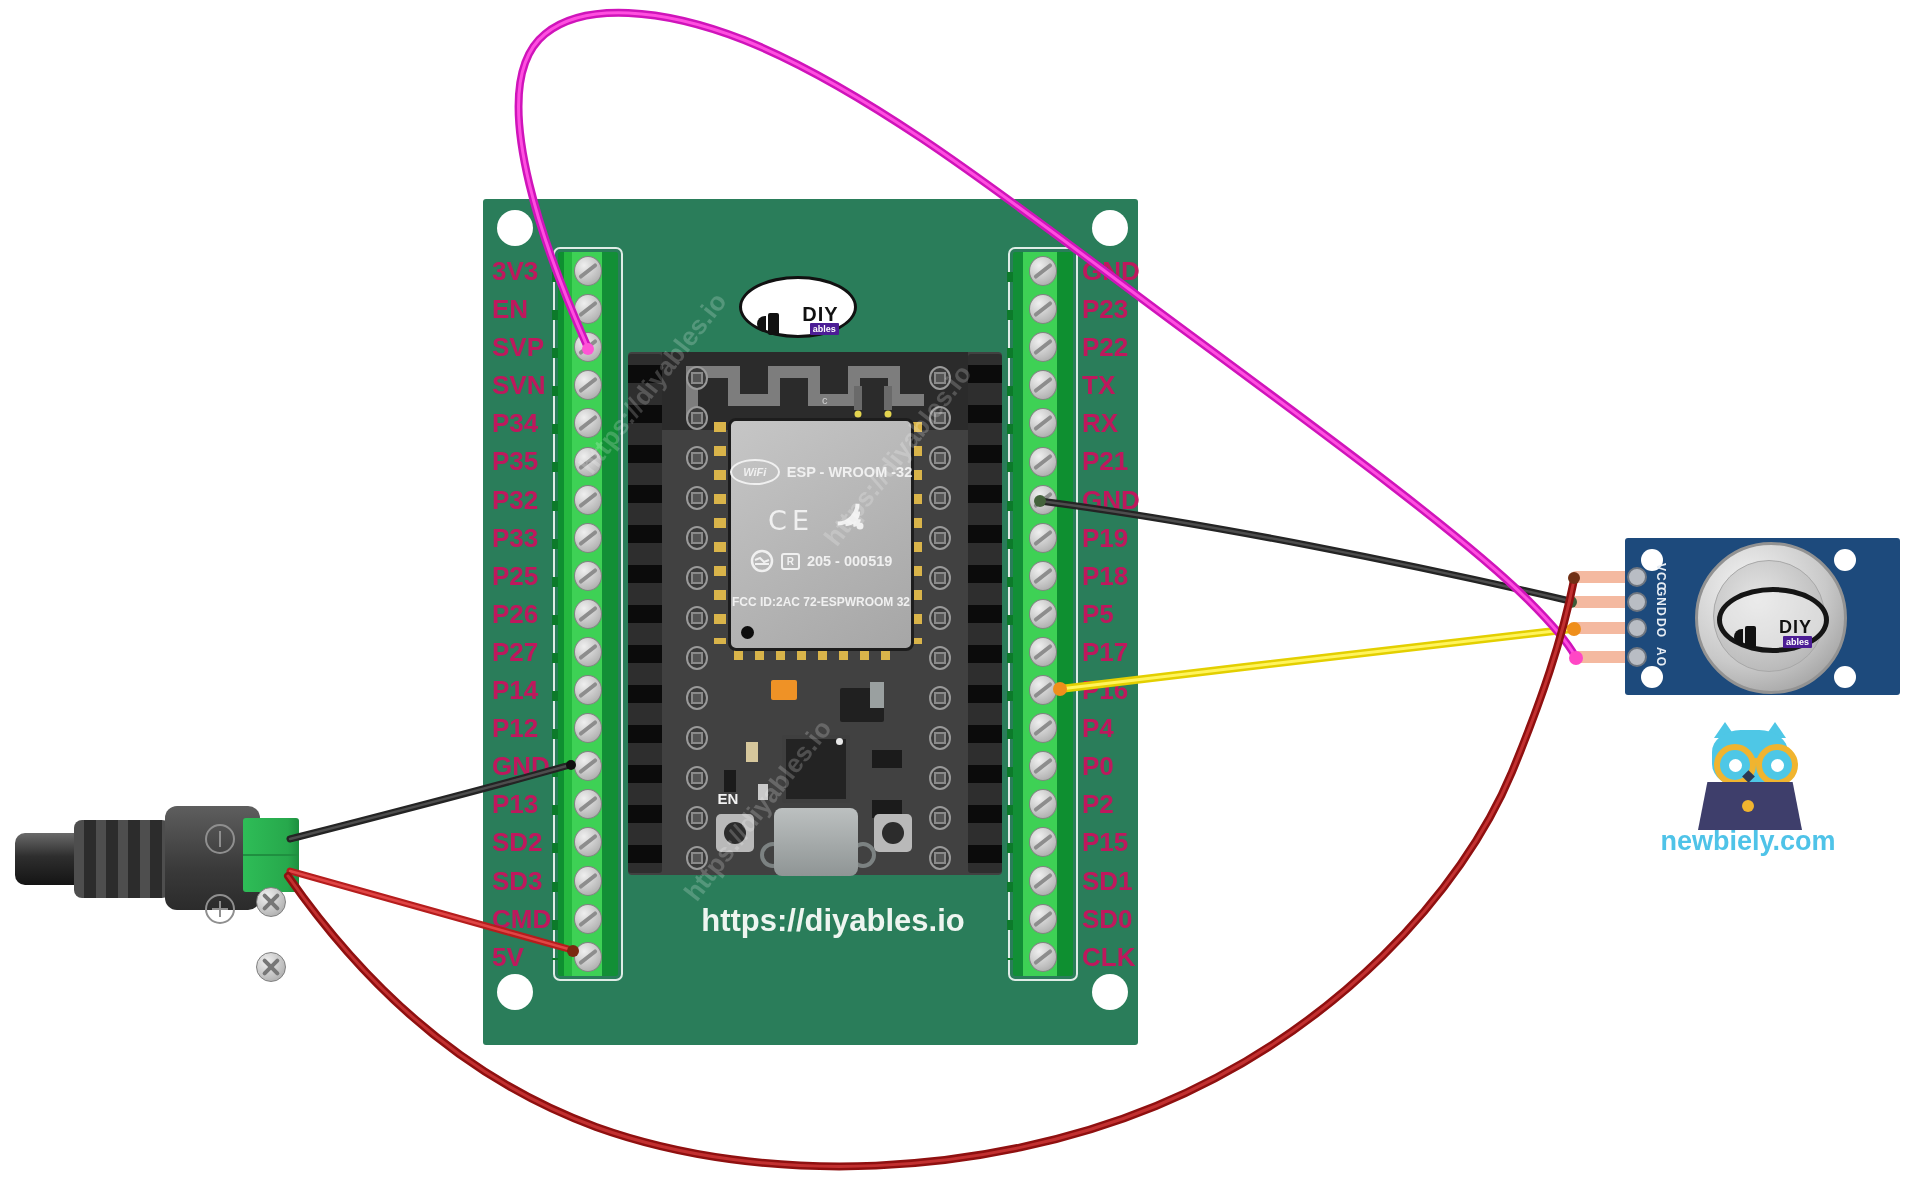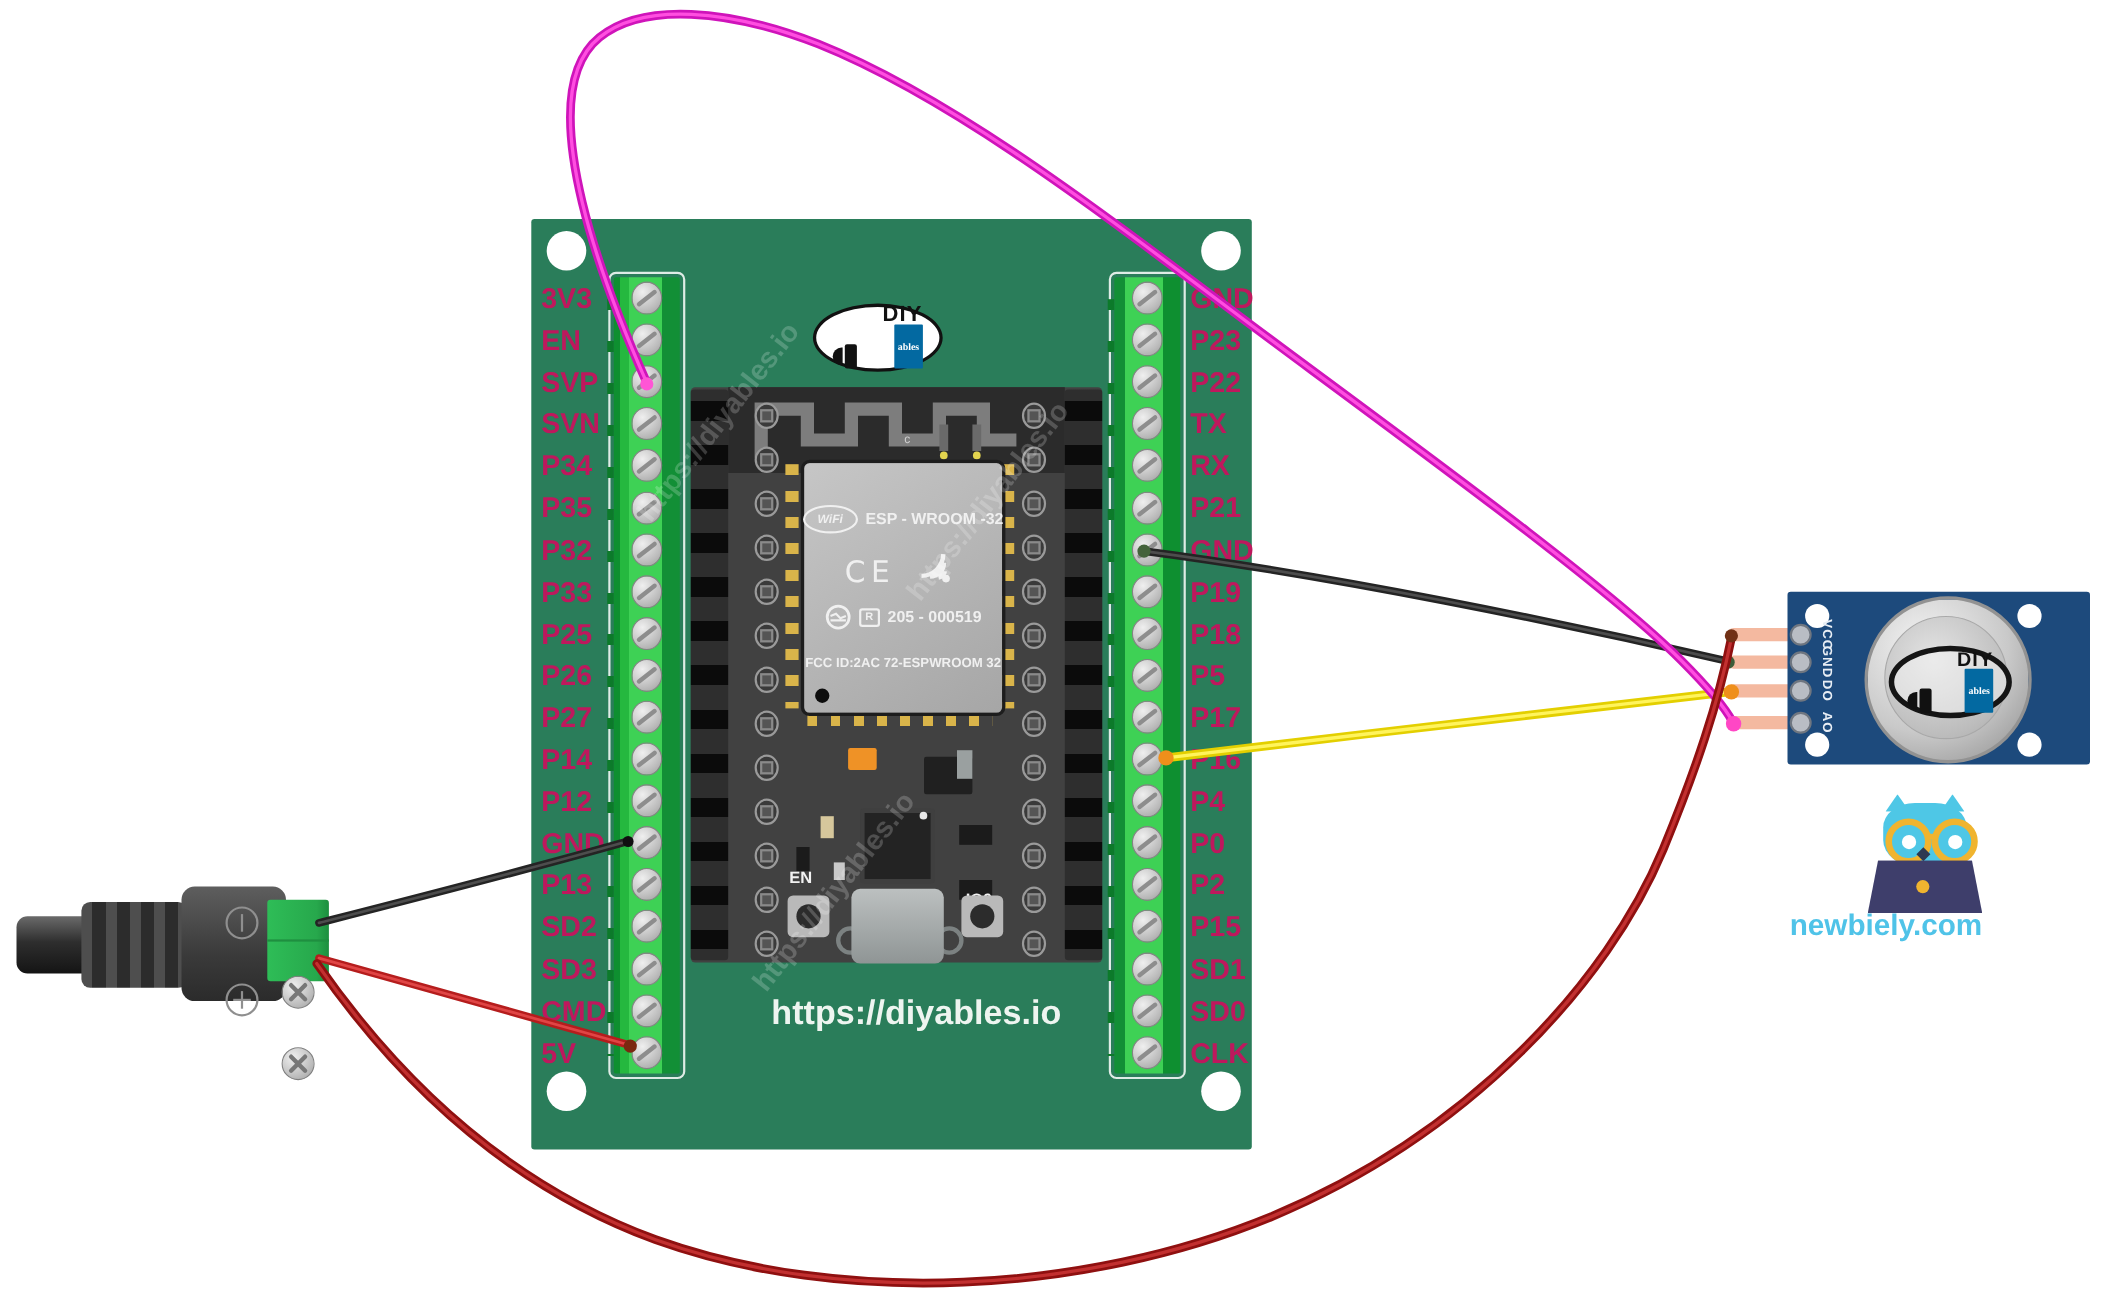--- a/index.html
+++ b/index.html
@@ -27,21 +27,21 @@
   #board-url{left:633px;top:903px;width:400px;text-align:center;font-size:31px;font-weight:700;color:#eef5f0;}
 
   
   .diylogo{display:flex;align-items:flex-end;justify-content:center;gap:21px;border-radius:50%;}
   #board-logo{left:739px;top:276px;width:112px;height:56px;background:#fff;border:3px solid #111;}
   .dglyph{width:24px;height:22px;position:relative;}
   .dglyph::before{content:"";position:absolute;left:0;top:3px;width:9px;height:16px;background:#111;border-radius:9px 0 0 9px;}
   .dglyph::after{content:"";position:absolute;left:11px;top:0;width:11px;height:22px;background:#111;border-radius:2px;}
   .dcol{display:flex;flex-direction:column;align-items:flex-end;}
   .dtxt{font-size:20px;font-weight:700;color:#111;line-height:18px;letter-spacing:1px;}
-  .dables{background:#0369a1;color:#fff;font-size:9px;font-weight:700;padding:15px 3px;line-height:10px;border-radius:1px;font-family:Liberation Serif, serif;}
+  .dables{background:#4c1d95;color:#fff;font-size:9px;font-weight:700;padding:1px 3px;line-height:10px;border-radius:1px;}
 
   
   #module{left:628px;top:352px;width:374px;height:523px;background:#414141;border-radius:4px;}
   .mheader{top:2px;width:34px;height:519px;border-radius:3px;
            background:repeating-linear-gradient(180deg,#2e2e2e 0 11px,#0b0b0b 11px 29px,#2e2e2e 29px 40px);}
   #antenna{left:34px;top:0;width:306px;height:78px;background:#2b2b2b;}
   .padcol{top:6px;width:22px;display:flex;flex-direction:column;}
   .padcell{height:40px;display:flex;align-items:center;justify-content:center;}
   .mpad{width:20px;height:20px;border-radius:50%;border:2px solid #9a9a9a;background:#3a3a3a;display:flex;align-items:center;justify-content:center;}
   .mpad::after{content:"";width:8px;height:8px;border:2px solid #8a8a8a;background:#555;}
@@ -105,21 +105,21 @@
   
   .ear{width:22px;height:16px;background:#4ec7e6;clip-path:polygon(50% 0,0 100%,100% 100%);}
   #owlhead{left:1712px;top:730px;width:76px;height:58px;background:#4ec7e6;border-radius:38% 38% 42% 42%;}
   .lens{width:30px;height:30px;border:6px solid #f0b42f;border-radius:50%;background:#4ec7e6;
         display:flex;align-items:center;justify-content:center;}
   .lens::after{content:"";width:13px;height:13px;background:#fff;border-radius:50%;}
   #bridge{left:1751px;top:758px;width:10px;height:5px;background:#f0b42f;}
   #beak{left:1744px;top:772px;width:9px;height:9px;background:#2e3a52;transform:rotate(45deg);}
   #laptop{left:1698px;top:782px;width:104px;height:48px;background:#3e3e6b;clip-path:polygon(9% 0,91% 0,100% 100%,0 100%);}
   #lapdot{left:1742px;top:800px;width:12px;height:12px;border-radius:50%;background:#f0b42f;}
-  #newbiely-text{left:1627px;top:826px;width:242px;font-size:27px;font-weight:700;color:#4fc3e8;}
+  #newbiely-text{left:1627px;top:826px;width:242px;text-align:center;font-size:27px;font-weight:700;color:#4fc3e8;}
 
   #wires{left:0;top:0;width:1919px;height:1193px;pointer-events:none;}
 </style>
 </head>
 <body>
 
 <div id="canvas">
 
   <div class="abs" id="board"></div>
   <div class="abs hole" style="left:497px;top:210px;"></div>

